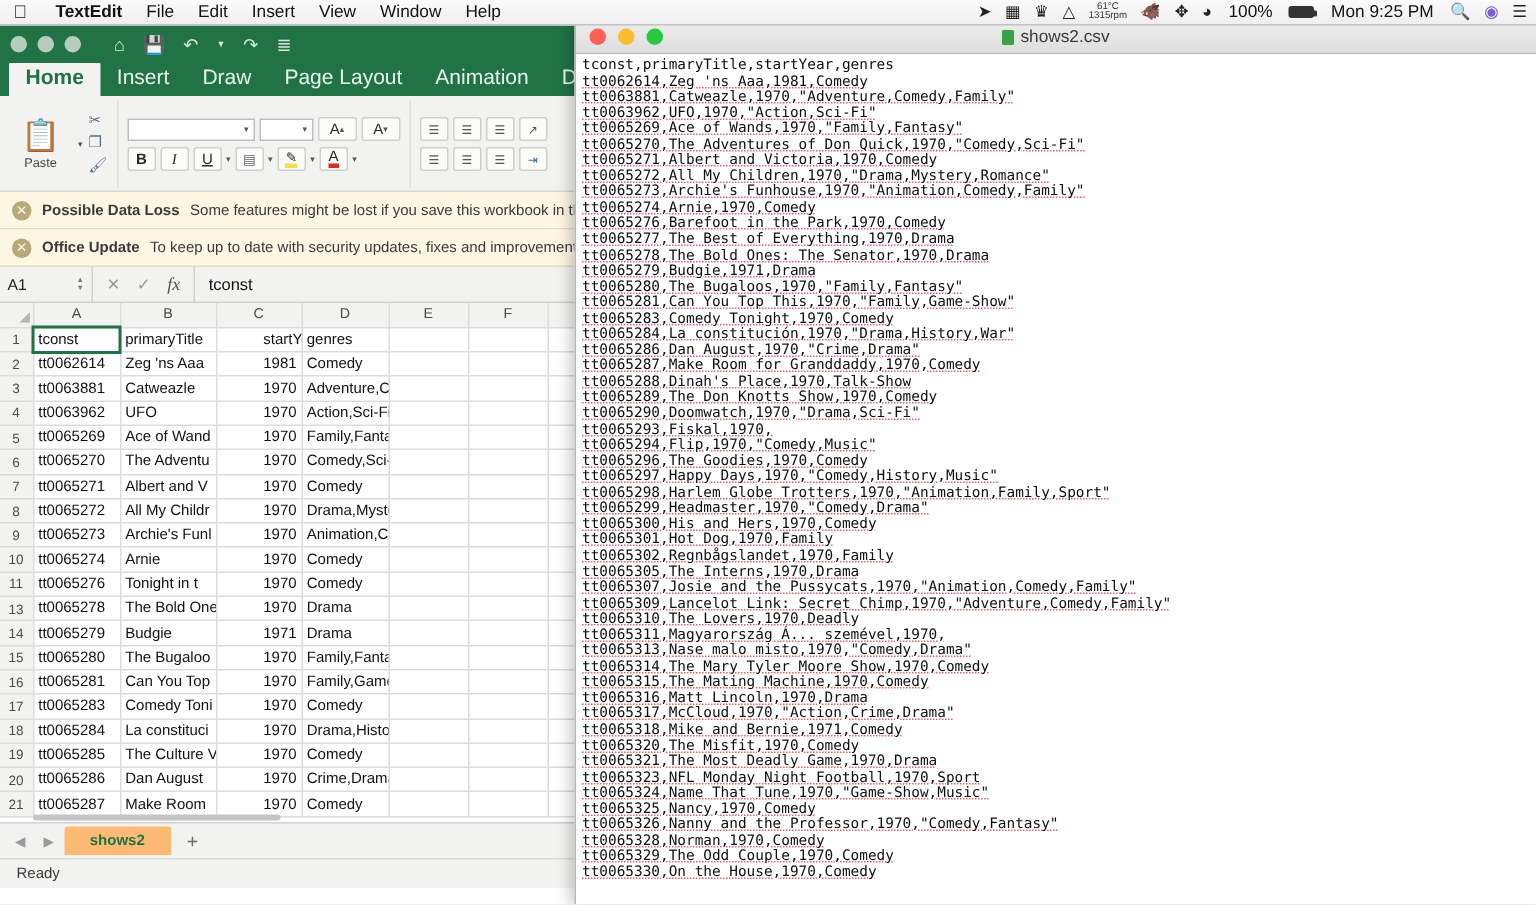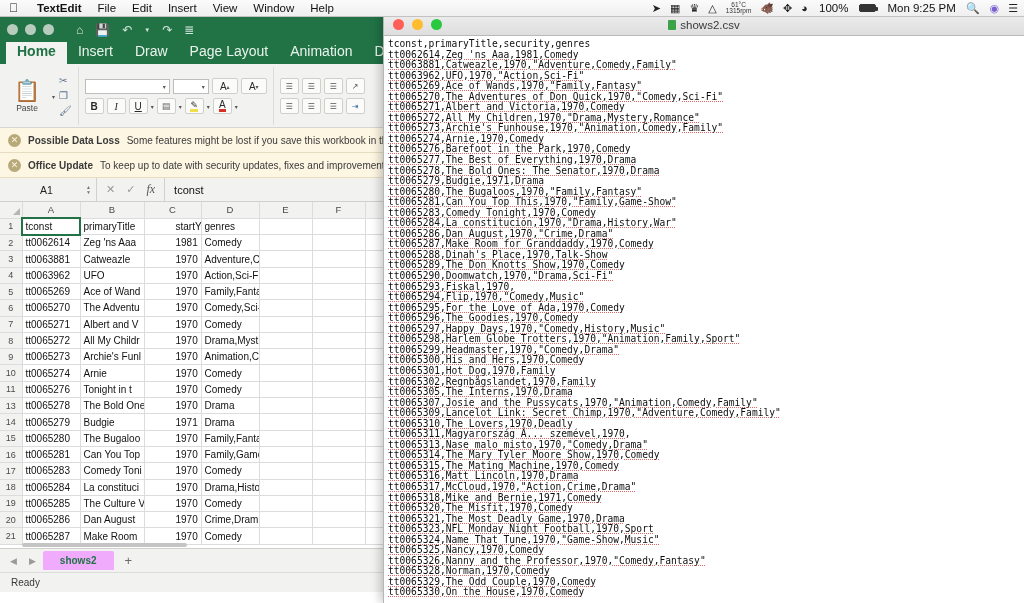--- a/index.html
+++ b/index.html
@@ -87,21 +87,21 @@
     width:13px; height:13px; border-radius:50%; background:#b8a97a; color:#fdf6e3;
     font-size:9px; line-height:13px; text-align:center; flex:0 0 auto;
   }
   .alert-strong { font-size:10px; font-weight:bold; color:#3a3a3a; }
   .alert-text { font-size:10px; color:#3a3a3a; }
 
   
   #formulabar { height:24px; background:#f2f2f0; border-bottom:1px solid #d0d0cc; display:flex; align-items:center; }
   .namebox {
     width:62px; height:24px; display:flex; align-items:center; justify-content:space-between;
-    padding:0 5px; font-size:10.5px; color:#222; border-right:1px solid #d0d0cc;margin-left:35px;
+    padding:0 5px; font-size:10.5px; color:#222; border-right:1px solid #d0d0cc;
   }
   .spin { display:flex; flex-direction:column; font-size:5px; line-height:5px; color:#777; }
   .fbar-btns { display:flex; align-items:center; gap:11px; padding:0 9px; font-size:11px; color:#9a9a9a; border-right:1px solid #d0d0cc; height:24px; }
   .fx { font-style:italic; font-family:"Liberation Serif",serif; color:#555; font-size:12px; }
   .fbar-input { flex:1; padding-left:9px; font-size:11px; color:#111; font-family:"Liberation Sans",sans-serif; }
 
   
   #grid-wrap { background:#fff; height:346px; overflow:hidden; position:relative; }
   table.sheet { border-collapse:collapse; table-layout:fixed; width:390px; }
   table.sheet td, table.sheet th { border-right:1px solid #dcdcdc; border-bottom:1px solid #dcdcdc; height:16.3px; font-weight:normal; }
@@ -111,21 +111,21 @@
   .rowhead { width:22px; background:#f2f2f0; font-size:9px; color:#4a4a4a; text-align:center; border-right:1px solid #c8c8c4; }
   td.cell { font-size:10px; color:#111; padding:0 3px; overflow:hidden; white-space:nowrap; }
   td.cell.num { text-align:center; padding-right:5px;padding-left:31px; }
   .cA { width:58px; } .cB { width:64px; } .cC { width:57px; } .cD { width:58px; }
   .cE { width:53px; } .cF { width:53px; } .cG { width:53px; }
   td.cell.selected { outline:2px solid #217346; outline-offset:-1px; }
 
   
   #sheettabs { height:24px; background:#f2f2f0; border-top:1px solid #d0d0cc; display:flex; align-items:center; padding-left:5px; gap:2px; }
   .navarrow { font-size:9px; color:#9a9a9a; padding:0 5px; }
-  .stab { background:#f0abfc; font-size:10px; color:#217346; font-weight:bold; padding:4px 17px; border-radius:2px 2px 0 0; }
+  .stab { background:#fdba74; font-size:10px; color:#217346; font-weight:bold; padding:4px 17px; border-radius:2px 2px 0 0; }
   .addsheet { font-size:13px; color:#6a6a6a; padding:0 9px; }
   #statusbar { height:20px; background:#f2f2f0; border-top:1px solid #dcdcd8; display:flex; align-items:center; padding-left:11px; font-size:10px; color:#3a3a3a; }
 
   
   .hscroll { position:absolute; left:22px; right:0; bottom:0; height:5px; }
   .hthumb { position:absolute; left:0; width:165px; height:4px; background:#c4c4c4; border-radius:2px; }
 
   
   #textedit {
     position:absolute; left:383px; top:14px; width:641px; height:589px;
@@ -581,21 +581,21 @@
       <span class="tl-red"></span>
       <span class="tl-yellow"></span>
       <span class="tl-green"></span>
     </div>
     <div id="te-title">
       <span class="doc-ic"></span>
       <span>shows2.csv</span>
     </div>
   </div>
   <div id="te-body">
-      <div class="csvline">tconst,primaryTitle,security,genres</div>
+      <div class="csvline">tconst,primaryTitle,startYear,genres</div>
       <div class="csvline sp">tt0062614,Zeg 'ns Aaa,1981,Comedy</div>
       <div class="csvline sp">tt0063881,Catweazle,1970,"Adventure,Comedy,Family"</div>
       <div class="csvline sp">tt0063962,UFO,1970,"Action,Sci-Fi"</div>
       <div class="csvline sp">tt0065269,Ace of Wands,1970,"Family,Fantasy"</div>
       <div class="csvline sp">tt0065270,The Adventures of Don Quick,1970,"Comedy,Sci-Fi"</div>
       <div class="csvline sp">tt0065271,Albert and Victoria,1970,Comedy</div>
       <div class="csvline sp">tt0065272,All My Children,1970,"Drama,Mystery,Romance"</div>
       <div class="csvline sp">tt0065273,Archie's Funhouse,1970,"Animation,Comedy,Family"</div>
       <div class="csvline sp">tt0065274,Arnie,1970,Comedy</div>
       <div class="csvline sp">tt0065276,Barefoot in the Park,1970,Comedy</div>
@@ -606,21 +606,20 @@
       <div class="csvline sp">tt0065281,Can You Top This,1970,"Family,Game-Show"</div>
       <div class="csvline sp">tt0065283,Comedy Tonight,1970,Comedy</div>
       <div class="csvline sp">tt0065284,La constitución,1970,"Drama,History,War"</div>
       <div class="csvline sp">tt0065286,Dan August,1970,"Crime,Drama"</div>
       <div class="csvline sp">tt0065287,Make Room for Granddaddy,1970,Comedy</div>
       <div class="csvline sp">tt0065288,Dinah's Place,1970,Talk-Show</div>
       <div class="csvline sp">tt0065289,The Don Knotts Show,1970,Comedy</div>
       <div class="csvline sp">tt0065290,Doomwatch,1970,"Drama,Sci-Fi"</div>
       <div class="csvline sp">tt0065293,Fiskal,1970,</div>
       <div class="csvline sp">tt0065294,Flip,1970,"Comedy,Music"</div>
-      <div class="csvline sp">tt0065295,For the Love of Ada,1970,Comedy</div>
       <div class="csvline sp">tt0065296,The Goodies,1970,Comedy</div>
       <div class="csvline sp">tt0065297,Happy Days,1970,"Comedy,History,Music"</div>
       <div class="csvline sp">tt0065298,Harlem Globe Trotters,1970,"Animation,Family,Sport"</div>
       <div class="csvline sp">tt0065299,Headmaster,1970,"Comedy,Drama"</div>
       <div class="csvline sp">tt0065300,His and Hers,1970,Comedy</div>
       <div class="csvline sp">tt0065301,Hot Dog,1970,Family</div>
       <div class="csvline sp">tt0065302,Regnbågslandet,1970,Family</div>
       <div class="csvline sp">tt0065305,The Interns,1970,Drama</div>
       <div class="csvline sp">tt0065307,Josie and the Pussycats,1970,"Animation,Comedy,Family"</div>
       <div class="csvline sp">tt0065309,Lancelot Link: Secret Chimp,1970,"Adventure,Comedy,Family"</div>

